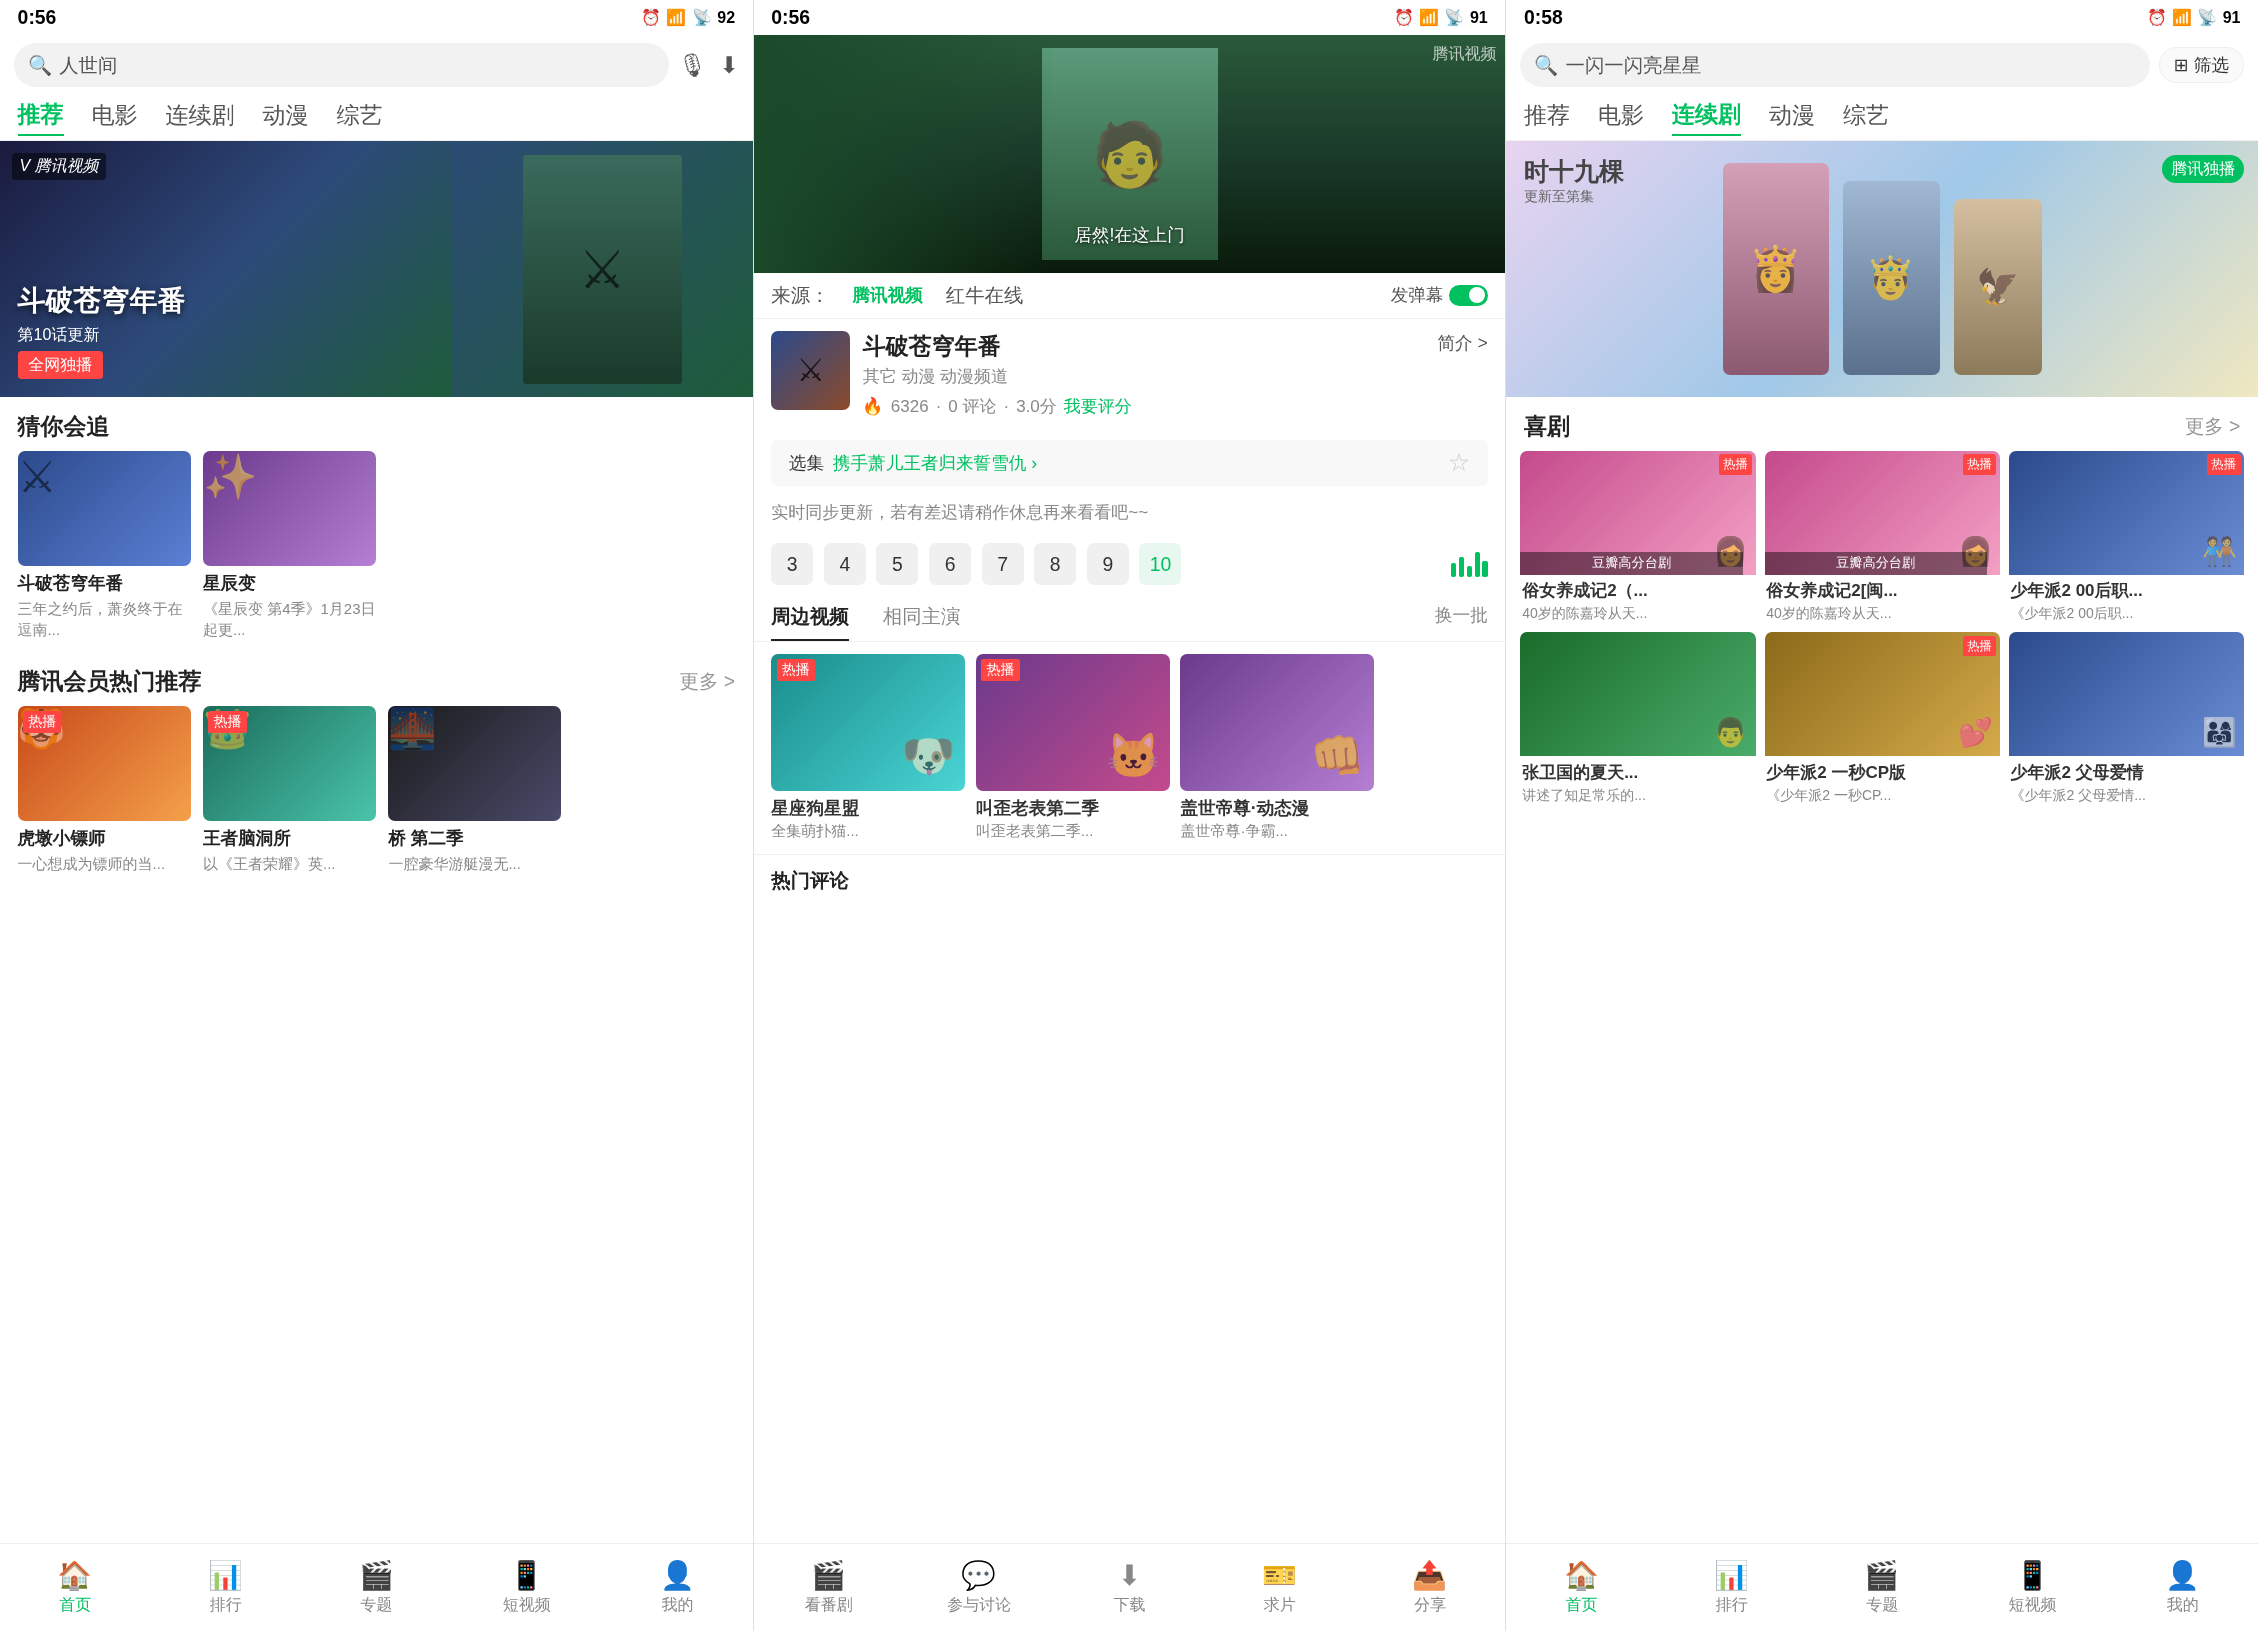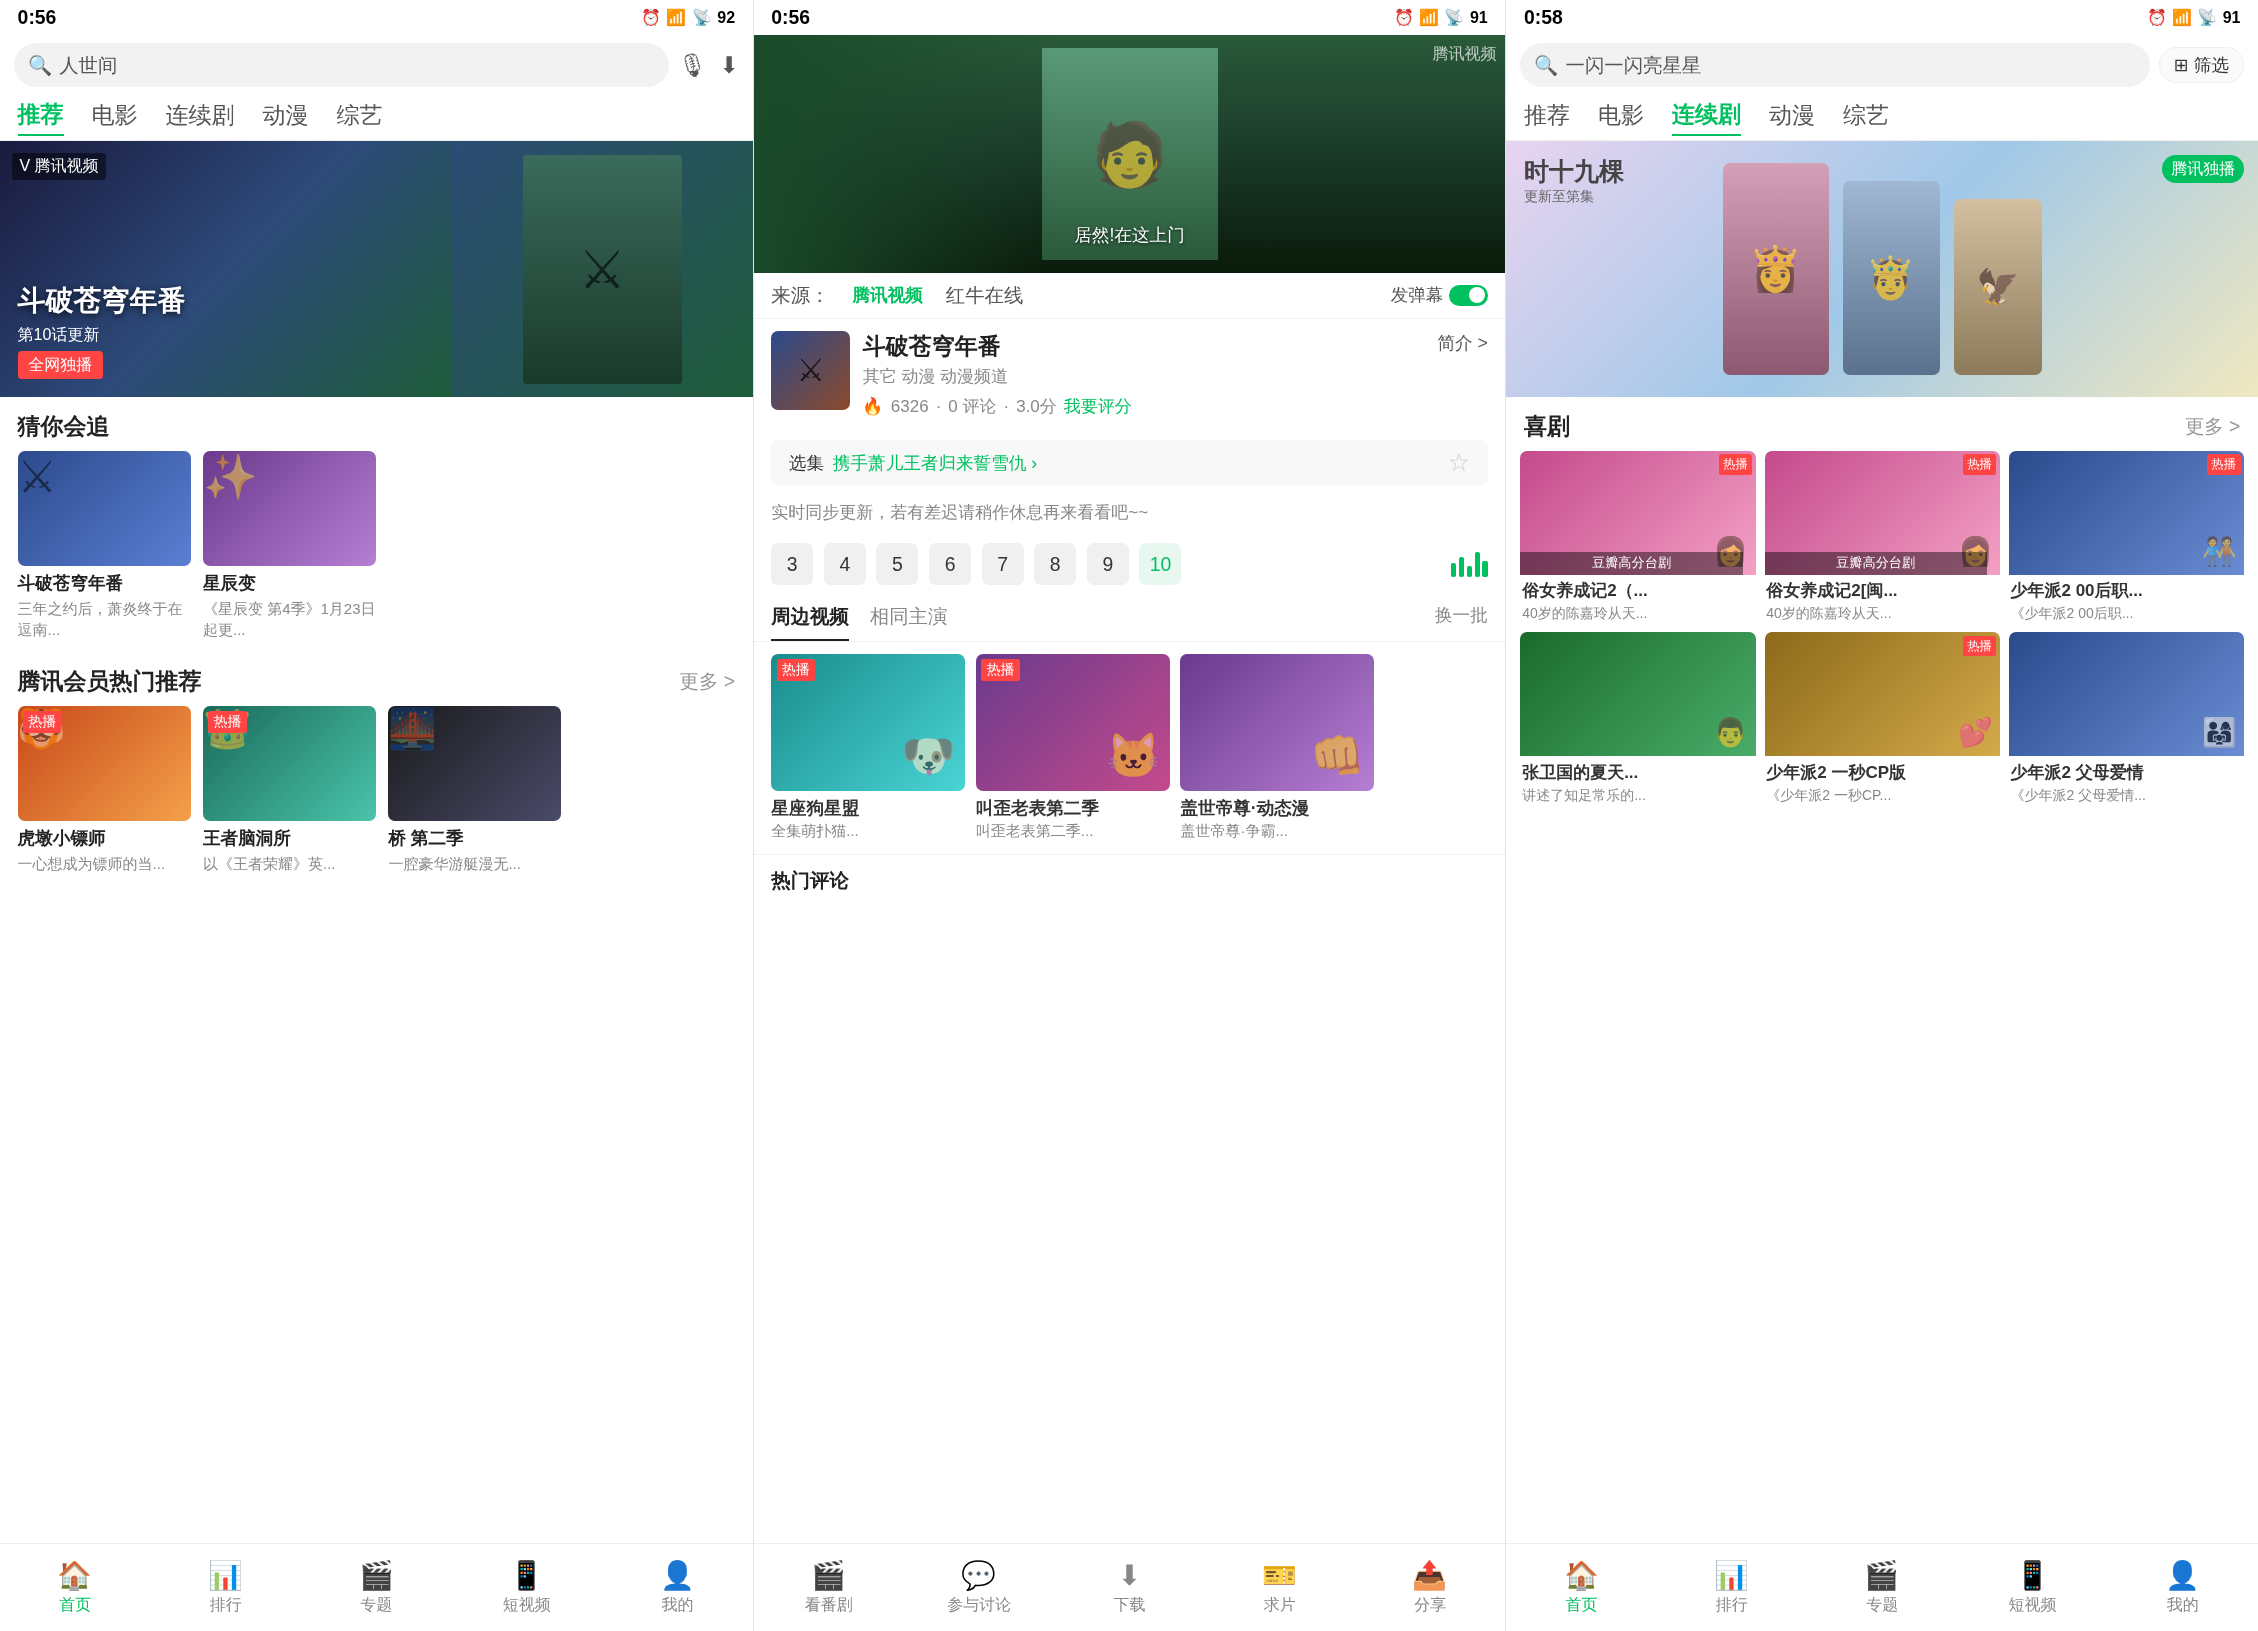--- a/index.html
+++ b/index.html
@@ -111,20 +111,21 @@
     }
     .banner-badge {
       position: absolute;
       top: 12.4px;
       left: 12.4px;
       background: rgba(0,0,0,0.5);
       color: #fff;
       font-size: 16px;
       padding: 2.6px 7px;
       border-radius: 3.5px;
+      font-style: italic;
     }
     .banner-title-area {
       position: absolute;
       bottom: 17.6px;
       left: 17.6px;
     }
     .banner-logo-text {
       font-size: 28px;
       font-weight: 900;
       color: #fff;
@@ -358,21 +359,21 @@
       flex-shrink: 0;
     }
     .ep-num.active { background: #e8f8f0; color: #00c060; }
     .ep-chart { display: flex; align-items: flex-end; gap: 2.6px; margin-left: auto; }
     .ep-bar { width: 5.3px; background: #00c060; border-radius: 1.8px; }
 
     
     .related-tabs {
       display: flex;
       padding: 8.8px 17.6px 0;
-      gap: 21px;
+      gap: 34px;
       border-bottom: 0.9px solid #f0f0f0;
     }
     .related-tab { font-size: 19.4px; color: #888; padding-bottom: 8.8px; cursor: pointer; }
     .related-tab.active { color: #222; font-weight: 700; border-bottom: 2.6px solid #222; }
     .change-batch { margin-left: auto; font-size: 17.6px; color: #888; }
 
     
     .related-row {
       display: flex;
       gap: 10.6px;

